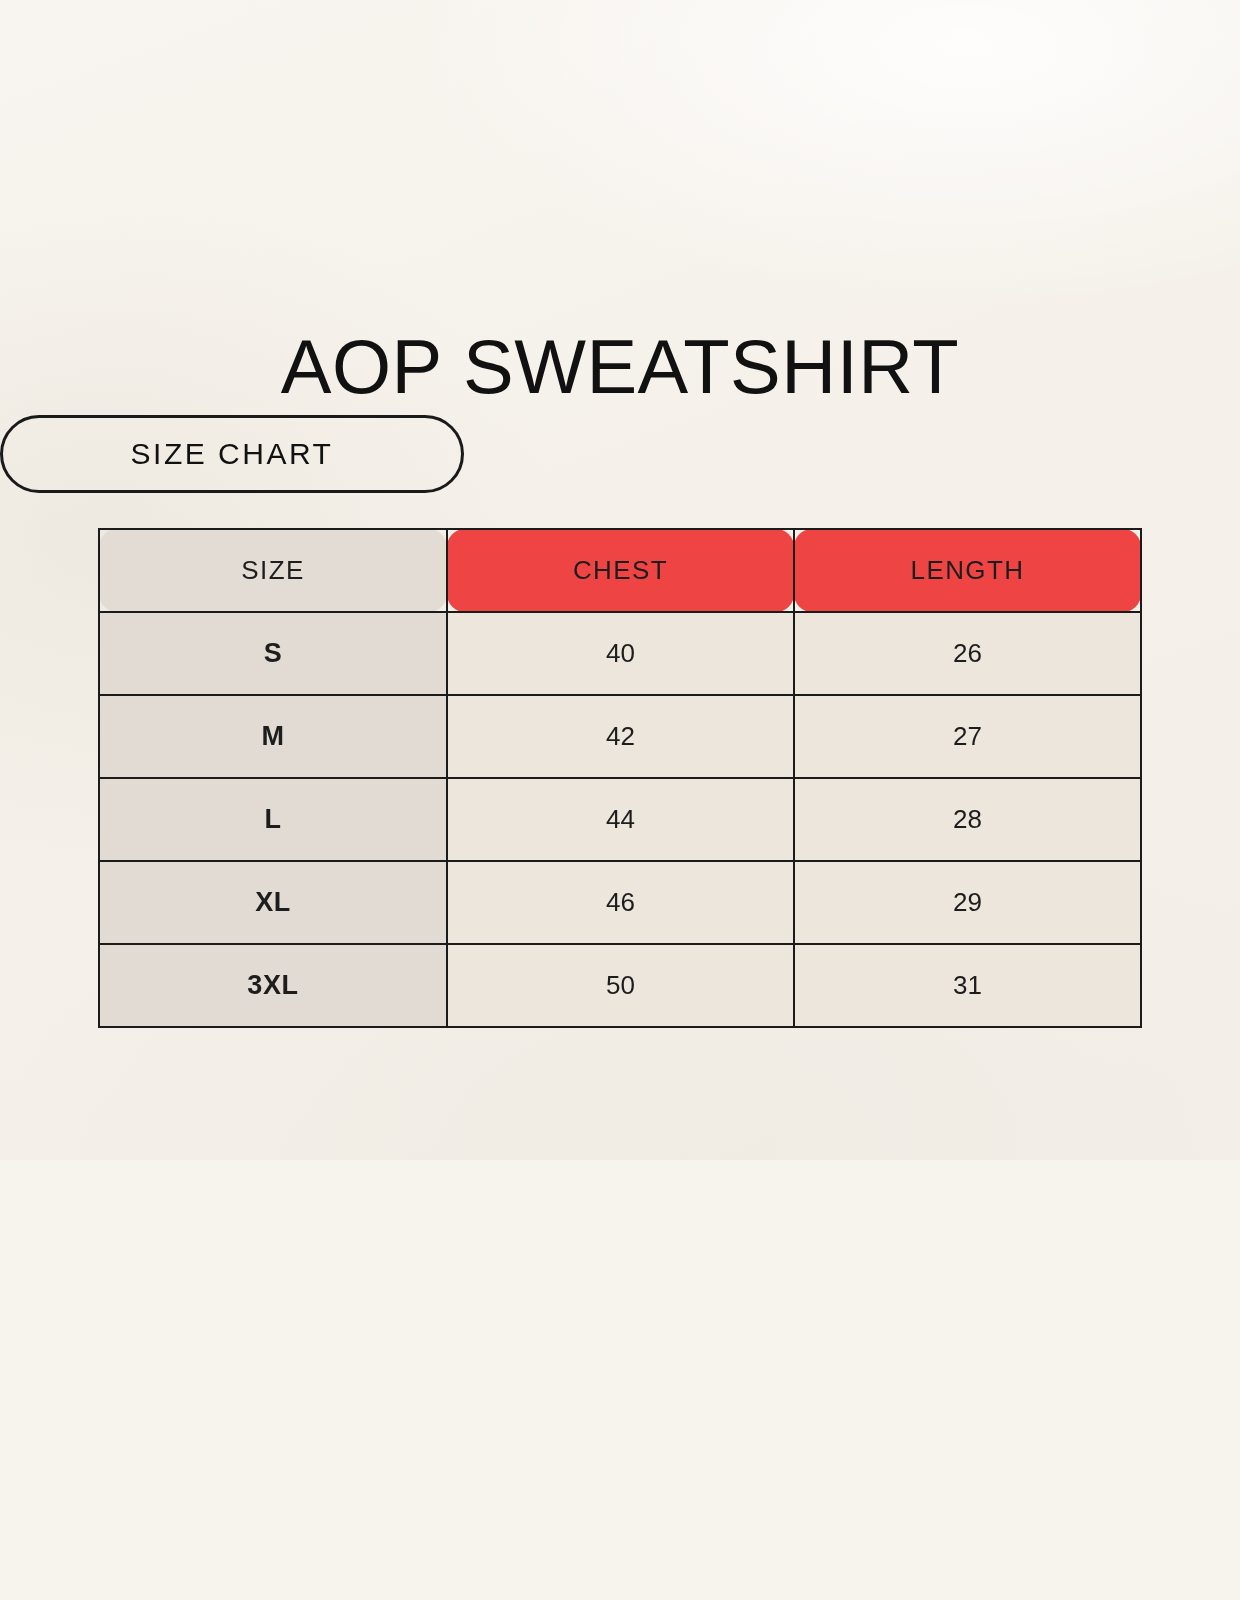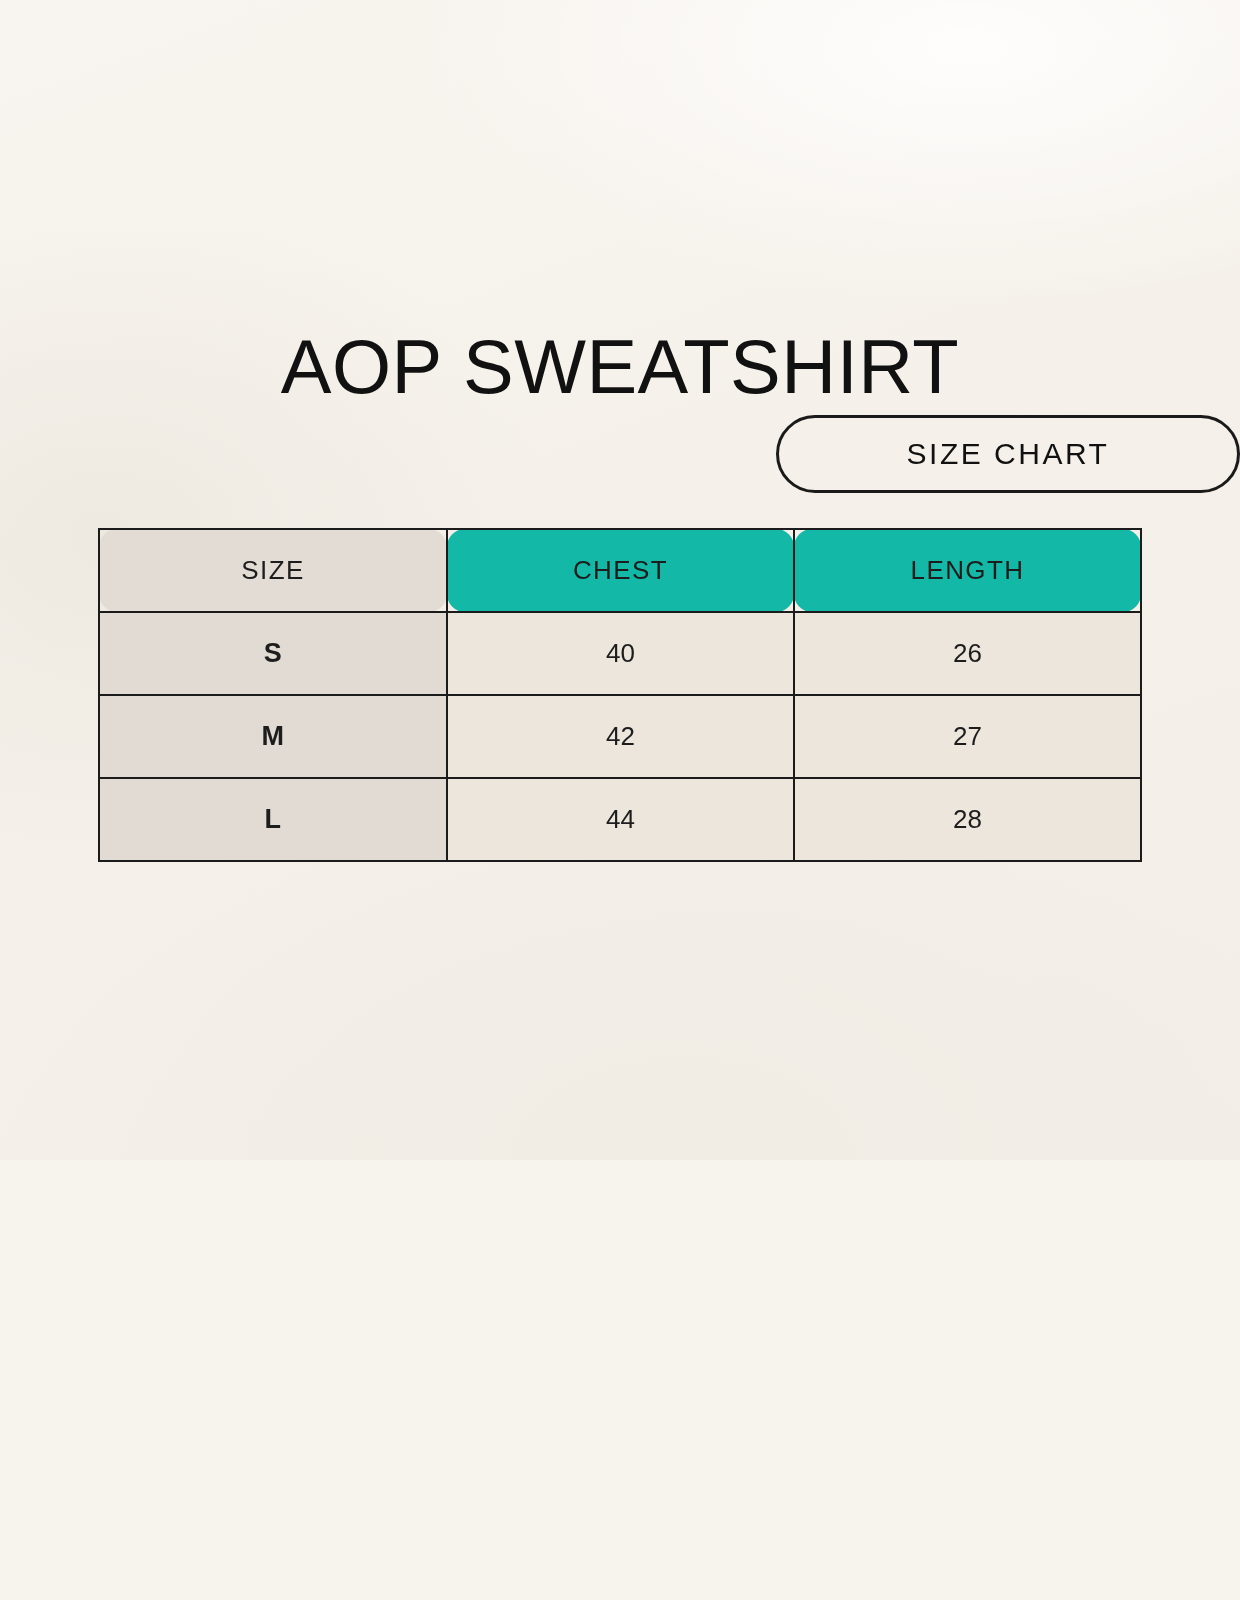--- a/index.html
+++ b/index.html
@@ -43,21 +43,21 @@
     letter-spacing: 0.5px;
     line-height: 1;
     color: #111111;
   }
   .pill-wrap {
     position: absolute;
     top: 415px;
     left: 0;
     width: 1240px;
     display: flex;
-    justify-content: flex-end;
+    justify-content: flex-start;
   }
   .pill {
     box-sizing: border-box;
     width: 464px;
     height: 78px;
     border: 3px solid #1a1a1a;
     border-radius: 39px;
     display: flex;
     align-items: center;
     justify-content: center;
@@ -96,21 +96,21 @@
   thead th {
     font-size: 27px;
     font-weight: 700;
     letter-spacing: 1.4px;
     border-radius: 18px;
   }
   thead th.h-size {
     background: #e3dcd4;
   }
   thead th.h-measure {
-    background: #14b8a6;
+    background: #ef4444;
   }
   tbody td.cell-size {
     background: #e2dbd3;
     font-weight: 700;
     font-size: 27px;
     letter-spacing: 0.6px;
   }
   tbody td.cell-val {
     background: #ece6dd;
     font-size: 26px;
@@ -151,17 +151,27 @@
         <tr>
           <td class="cell-size">M</td>
           <td class="cell-val">42</td>
           <td class="cell-val">27</td>
         </tr>
         <tr>
           <td class="cell-size">L</td>
           <td class="cell-val">44</td>
           <td class="cell-val">28</td>
         </tr>
+        <tr>
+          <td class="cell-size">XL</td>
+          <td class="cell-val">46</td>
+          <td class="cell-val">29</td>
+        </tr>
+        <tr>
+          <td class="cell-size">3XL</td>
+          <td class="cell-val">50</td>
+          <td class="cell-val">31</td>
+        </tr>
       </tbody>
     </table>
 
   </div>
 </div>
 
 </body></html>

